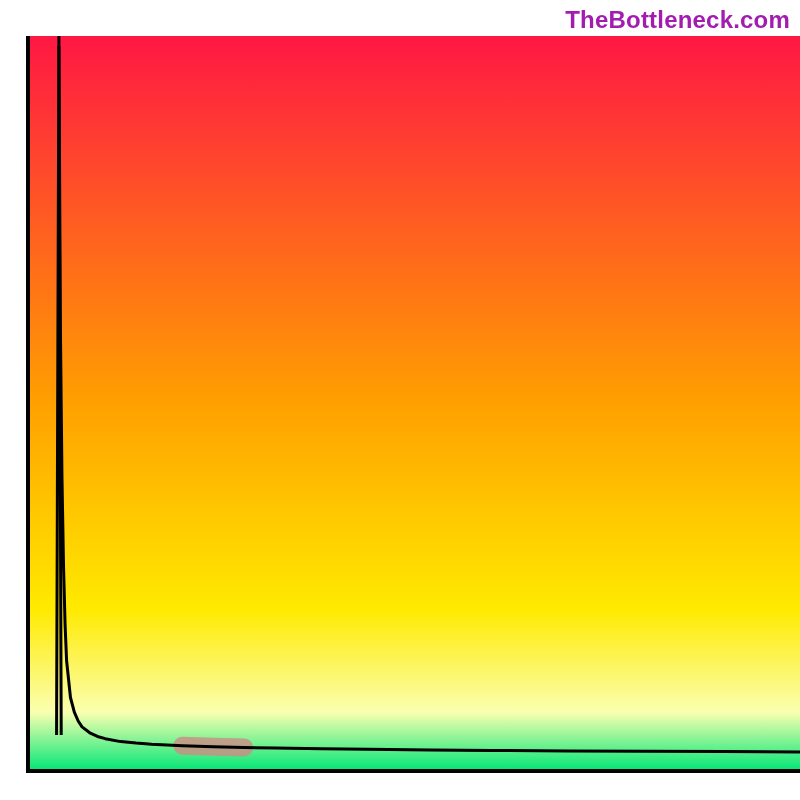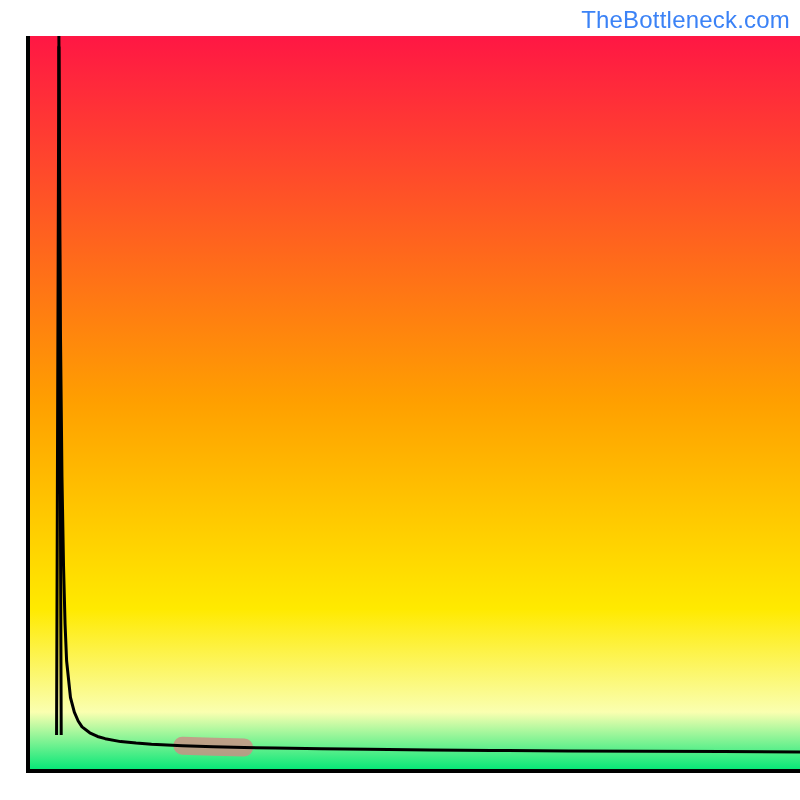--- a/index.html
+++ b/index.html
@@ -8,22 +8,22 @@
     position: relative;
     width: 800px;
     height: 800px;
   }
   .watermark {
     position: absolute;
     top: 6px;
     right: 10px;
     font-family: Arial, Helvetica, sans-serif;
     font-size: 24px;
-    color: #3b82f6;
-    font-weight: 400;
+    color: #a21caf;
+    font-weight: 700;
     letter-spacing: 0.2px;
   }
   .plot {
     position: absolute;
     left: 0;
     top: 0;
     width: 800px;
     height: 800px;
   }
 </style>

